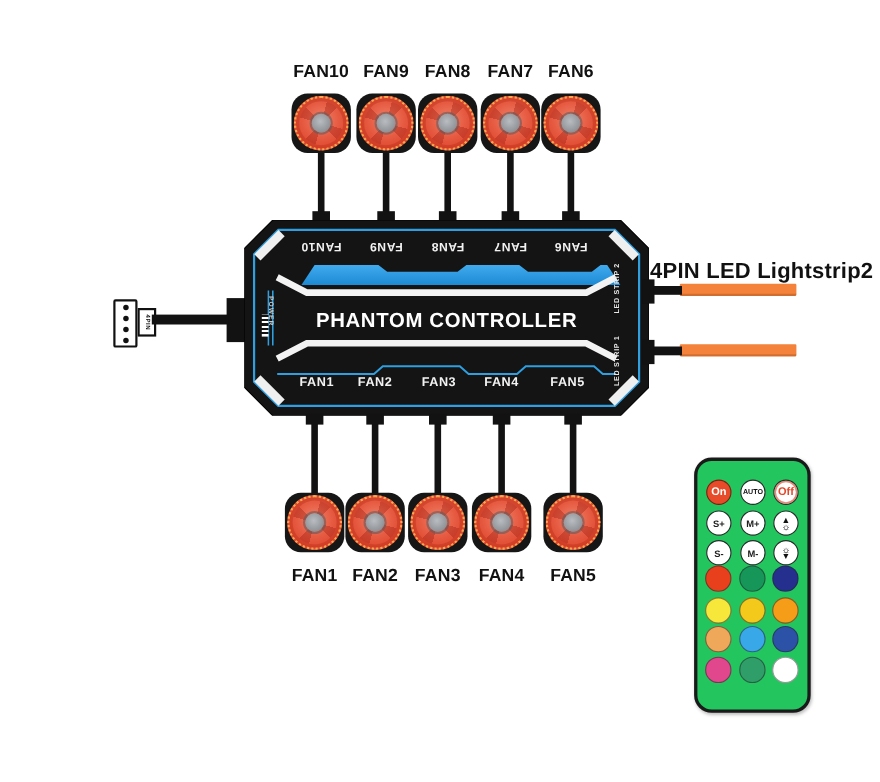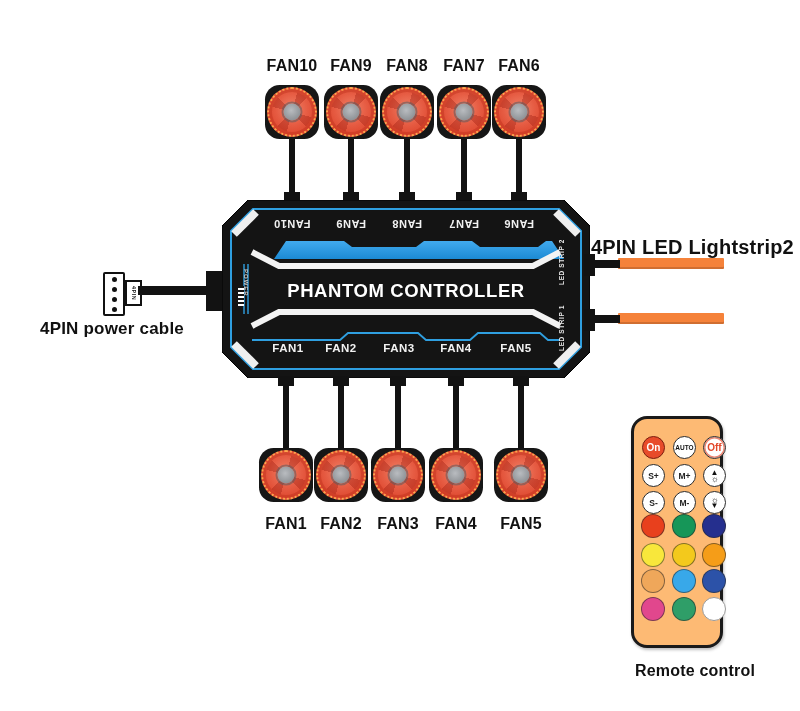--- a/index.html
+++ b/index.html
@@ -43,21 +43,21 @@
             border:2.5px solid #111;border-radius:2px;box-sizing:border-box;
             display:flex;flex-direction:column;justify-content:space-around;align-items:center;}
   .pin-dot{width:5px;height:5px;border-radius:50%;background:#111;}
   #pwr-plug{position:absolute;left:125px;top:280px;width:17px;height:26px;background:#fff;
             border:2.5px solid #111;box-sizing:border-box;display:flex;align-items:center;justify-content:center;}
   #pwr-plug span{writing-mode:vertical-rl;font-size:5.5px;font-weight:bold;color:#111;letter-spacing:.5px;}
   
   .strip{position:absolute;height:11px;width:106px;border-radius:1px;
          box-shadow:inset 0 -2px 0 rgba(0,0,0,.15);}
   
-  #remote{position:absolute;left:631px;top:416px;width:92px;height:232px;background:#fdba74;
+  #remote{position:absolute;left:631px;top:416px;width:106px;height:232px;background:#22c55e;
           border:3.5px solid #1a1a1a;border-radius:16px;box-sizing:border-box;z-index:2;
           box-shadow:1px 2px 3px rgba(0,0,0,.25);}
   .rbtn{position:absolute;width:23px;height:23px;border-radius:50%;background:#fff;
         border:1.5px solid #2b2b2b;box-sizing:border-box;display:flex;align-items:center;
         justify-content:center;font-weight:bold;color:#222;padding:0;cursor:pointer;}
   .rbtn-txt{font-size:8.5px;}
   .cbtn{position:absolute;width:24px;height:24px;border-radius:50%;border:1px solid rgba(40,40,40,.55);
         box-sizing:border-box;padding:0;cursor:pointer;}
   .cbtn.white{border-color:#9a9a9a;}
   .bright{display:flex;flex-direction:column;align-items:center;line-height:6px;font-size:8px;color:#111;}
@@ -120,21 +120,20 @@
   <div class="tab" style="left:138px;top:286px;width:70px;height:9px;"></div>
   <div id="pwr-conn">
     <span class="pin-dot"></span>
     <span class="pin-dot"></span>
     <span class="pin-dot"></span>
     <span class="pin-dot"></span>
   </div>
   <div id="pwr-plug">
     <span>4PIN</span>
   </div>
-  <div class="lbl lbl-left" style="left:40px;top:319px;font-size:17px;">4PIN power cable</div>
 
   <div id="controller">
     <svg viewBox="0 0 368 178">
       <defs>
         <linearGradient id="bg1" x1="0" y1="0" x2="0" y2="1">
           <stop offset="0" stop-color="#41aaee"></stop>
             <stop offset="1" stop-color="#1c8ad4"></stop>
         </linearGradient>
       </defs>
       <path d="M26,0 H342 L368,26 V152 L342,178 H26 L0,152 V26 Z" fill="#141414" stroke="#000" stroke-width="1"></path>
@@ -257,15 +256,14 @@
     <button class="cbtn" style="left: 7px; top: 124px; background: rgb(248, 231, 59);"></button>
     <button class="cbtn" style="left: 38px; top: 124px; background: rgb(243, 201, 28);"></button>
     <button class="cbtn" style="left: 68px; top: 124px; background: rgb(245, 157, 24);"></button>
     <button class="cbtn" style="left: 7px; top: 150px; background: rgb(239, 167, 90);"></button>
     <button class="cbtn" style="left: 38px; top: 150px; background: rgb(56, 168, 233);"></button>
     <button class="cbtn" style="left: 68px; top: 150px; background: rgb(44, 82, 168);"></button>
     <button class="cbtn" style="left: 7px; top: 178px; background: rgb(225, 71, 141);"></button>
     <button class="cbtn" style="left: 38px; top: 178px; background: rgb(47, 158, 104);"></button>
     <button class="cbtn white" style="left: 68px; top: 178px; background: rgb(255, 255, 255);"></button>
   </div>
-  <div class="lbl" style="left:620px;top:662px;width:150px;">Remote control</div>
 
 </div>
 
 </body></html>

